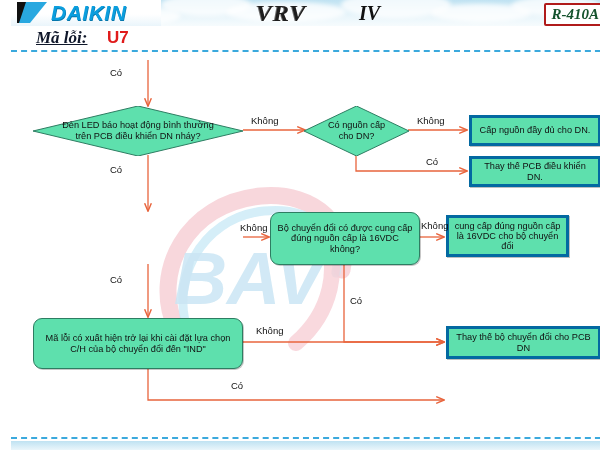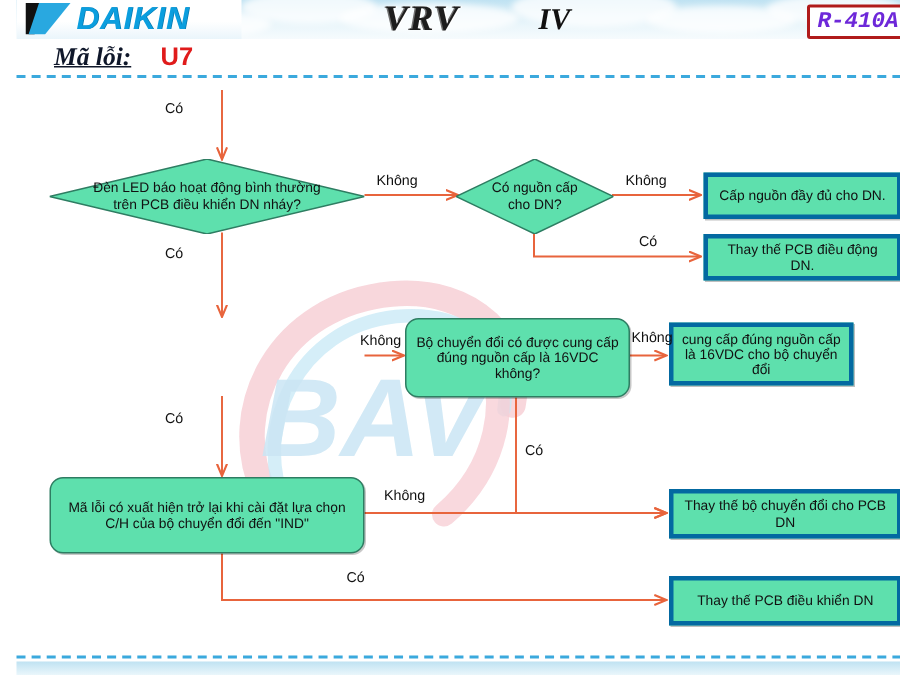--- a/index.html
+++ b/index.html
@@ -56,23 +56,23 @@
     position:absolute; left:103px; top:1px;
     font-family:"Liberation Serif", serif;
     font-weight:bold; font-style:italic; font-size:20px; color:#111;
   }
   .r410a{
     position:absolute; right:5px; top:3px;
     border:2px solid #b01b1b; background:#ffffff;
     padding:0px 5px 1px 5px; border-radius:2px;
   }
   .r410a span{
-    font-family:Liberation Mono, monospace;
+    font-family:Liberation Serif, serif;
     font-weight:bold; font-style:italic; font-size:15px;
-    color:#6d28d9; letter-spacing:0px;
+    color:#14532d; letter-spacing:0px;
   }
 
   
   .errrow{ position:absolute; left:0; top:26px; width:600px; height:26px; background:#fff; }
   .err-label{
     position:absolute; left:25px; top:2px;
     font-family:"Liberation Serif", serif;
     font-weight:bold; font-style:italic; font-size:17px;
     color:#0f172a; text-decoration:underline;
   }
@@ -231,43 +231,40 @@
         <polygon points="52.5,0 105,25 52.5,50 0,25" fill="#5ee0ad" stroke="#2e7d62" stroke-width="1"></polygon>
       </svg>
       <div class="dlabel" style="padding:0 16px;">Có nguồn cấp cho DN?</div>
     </div>
 
     <div class="node box" style="left:458px; top:63px; width:132px; height:31px;">
       <div class="txt">Cấp nguồn đầy đủ cho DN.</div>
     </div>
 
     <div class="node box" style="left:458px; top:104px; width:132px; height:31px;">
-      <div class="txt">Thay thế PCB điều động DN.</div>
+      <div class="txt">Thay thế PCB điều khiển DN.</div>
     </div>
 
 
     <div class="node round" style="left:259px; top:160px; width:150px; height:53px;">
       <div class="txt">Bộ chuyển đổi có được cung cấp đúng nguồn cấp là 16VDC không?</div>
     </div>
 
     <div class="node box" style="left:435px; top:163px; width:123px; height:42px;">
       <div class="txt">cung cấp đúng nguồn cấp là 16VDC cho bộ chuyển đổi</div>
     </div>
 
     <div class="node round" style="left:22px; top:266px; width:210px; height:51px;">
       <div class="txt">Mã lỗi có xuất hiện trở lại khi cài đặt lựa chọn C/H của bộ chuyển đổi đến "IND"</div>
     </div>
 
     <div class="node box" style="left:435px; top:274px; width:155px; height:33px;">
       <div class="txt">Thay thế bộ chuyển đổi cho PCB DN</div>
     </div>
 
-    <div class="node box" style="left:435px; top:332px; width:155px; height:33px;">
-      <div class="txt">Thay thế PCB điều khiển DN</div>
-    </div>
 
     <div class="elabel" style="left:99px; top:15px;">Có</div>
     <div class="elabel" style="left:240px; top:63px;">Không</div>
     <div class="elabel" style="left:99px; top:112px;">Có</div>
     <div class="elabel" style="left:406px; top:63px;">Không</div>
     <div class="elabel" style="left:415px; top:104px;">Có</div>
     <div class="elabel" style="left:229px; top:170px;">Không</div>
     <div class="elabel" style="left:99px; top:222px;">Có</div>
     <div class="elabel" style="left:410px; top:168px;">Không</div>
     <div class="elabel" style="left:339px; top:243px;">Có</div>

